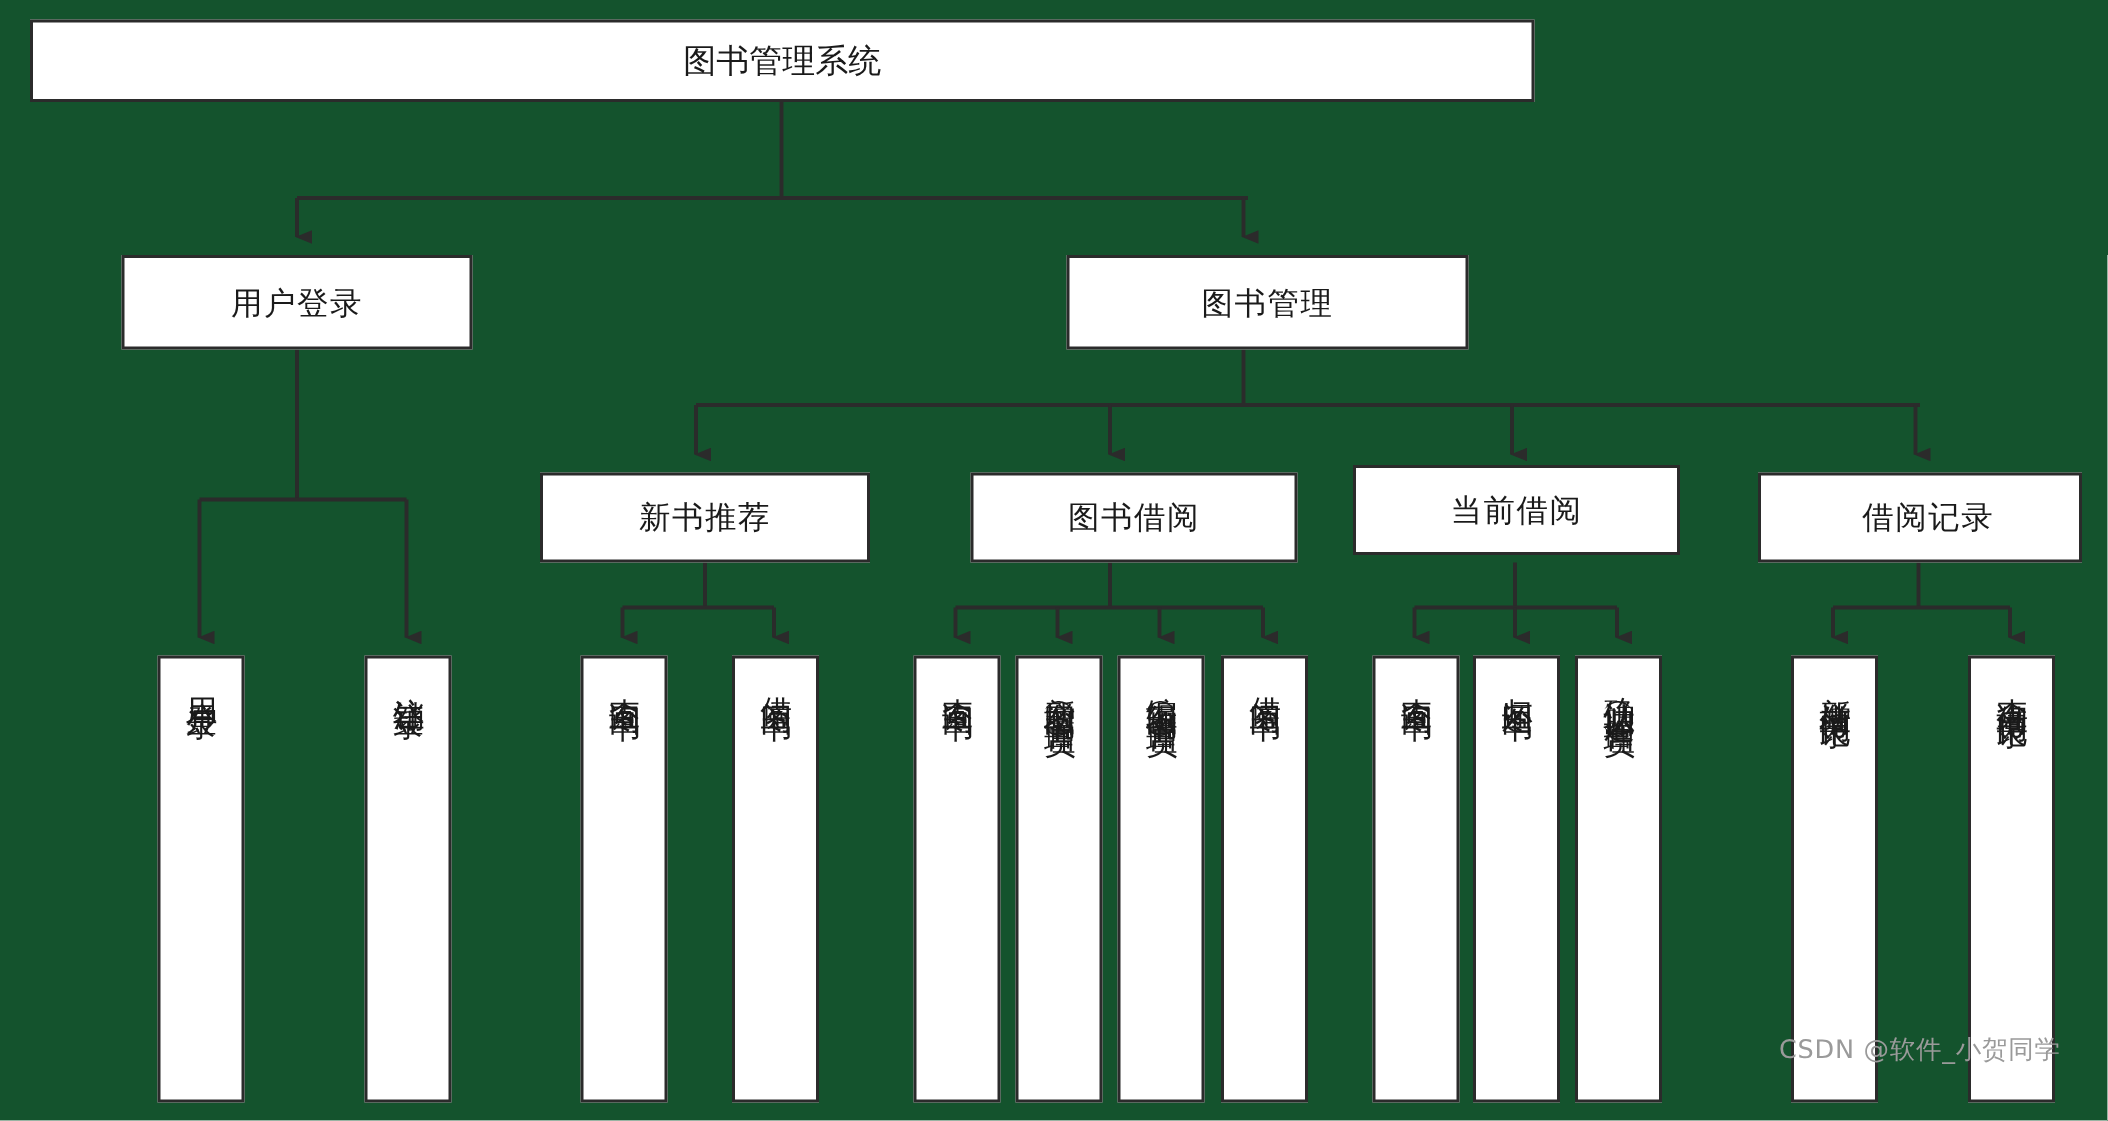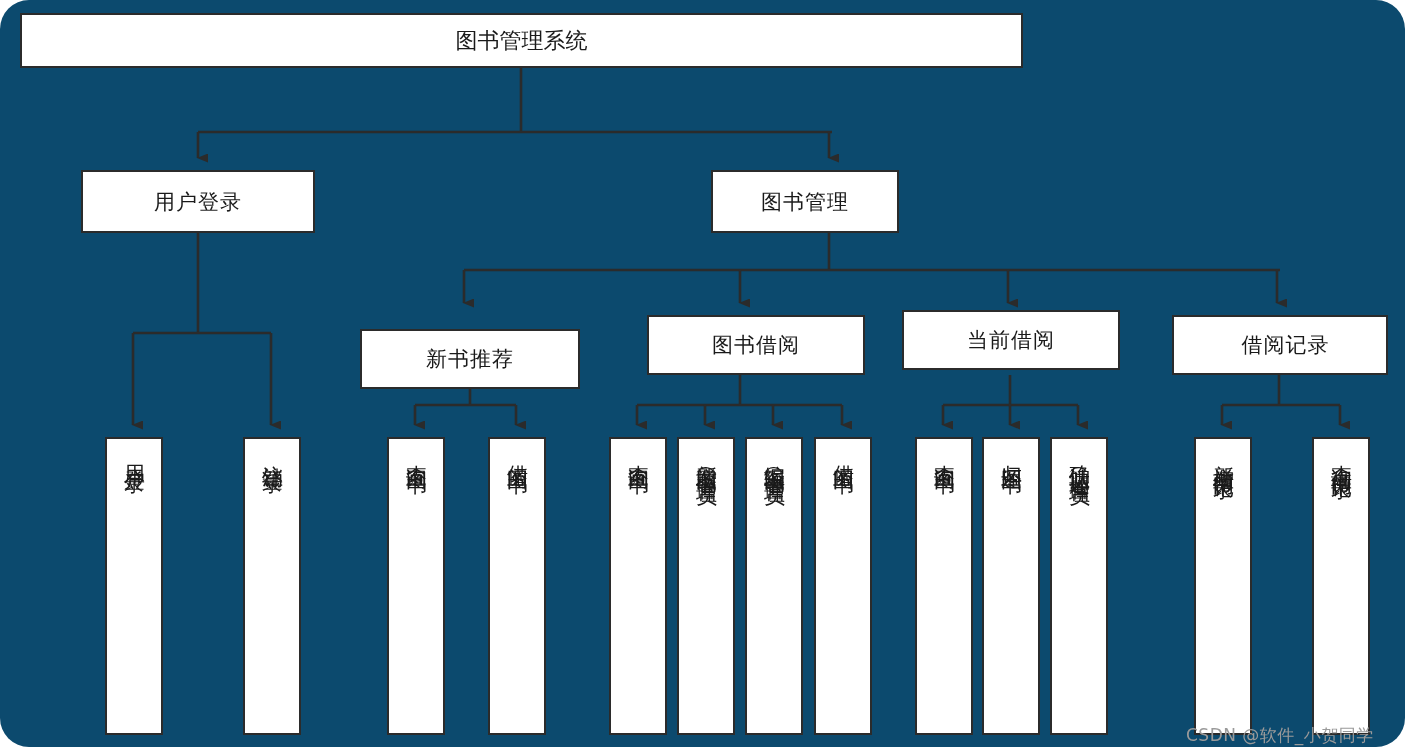--- a/index.html
+++ b/index.html
@@ -8,23 +8,22 @@
     padding: 0;
     background: #ffffff;
   }
   body {
     font-family: "DejaVu Sans", "Liberation Sans", sans-serif;
   }
   #canvas {
     position: relative;
     width: 1405px;
     height: 747px;
-    background: #0c4a6e;
+    background: #14532d;
     overflow: hidden;
-    border-radius: 29px;
   }
   svg.wires {
     position: absolute;
     left: 0;
     top: 0;
     width: 1405px;
     height: 747px;
     pointer-events: none;
   }
   .node {
@@ -57,21 +56,20 @@
     white-space: nowrap;
   }
   .watermark {
     position: absolute;
     left: 1186px;
     top: 688px;
     font-size: 17px;
     color: #9a9a9a;
     letter-spacing: 0.5px;
     white-space: nowrap;
-    margin-top: 36px;
   }
 </style>
 </head>
 <body>
 
 <div id="canvas">
 
   <svg class="wires" viewBox="0 0 1405 747" xmlns="http://www.w3.org/2000/svg">
     <defs>
       <marker id="arrow" markerWidth="9" markerHeight="11" refX="4.5" refY="10" orient="auto" markerUnits="userSpaceOnUse">
@@ -122,25 +120,25 @@
     </g>
   </svg>
 
   <div class="node root" style="left:20px; top:13px; width:1003px; height:55px;">
     <span>图书管理系统</span>
   </div>
 
   <div class="node h" style="left:81px; top:170px; width:234px; height:63px;">
     <span>用户登录</span>
   </div>
-  <div class="node h" style="left:711px; top:170px; width:188px; height:63px;text-align:right;">
+  <div class="node h" style="left:711px; top:170px; width:268px; height:63px;text-align:right;">
     <span>图书管理</span>
   </div>
 
-  <div class="node h" style="left:360px; top:315px; width:220px; height:60px;margin-top:14px;">
+  <div class="node h" style="left:360px; top:315px; width:220px; height:60px;">
     <span>新书推荐</span>
   </div>
   <div class="node h" style="left:647px; top:315px; width:218px; height:60px;">
     <span>图书借阅</span>
   </div>
   <div class="node h" style="left:902px; top:310px; width:218px; height:60px;">
     <span>当前借阅</span>
   </div>
   <div class="node h" style="left:1172px; top:315px; width:216px; height:60px;padding-left:11px;">
     <span>借阅记录</span>

